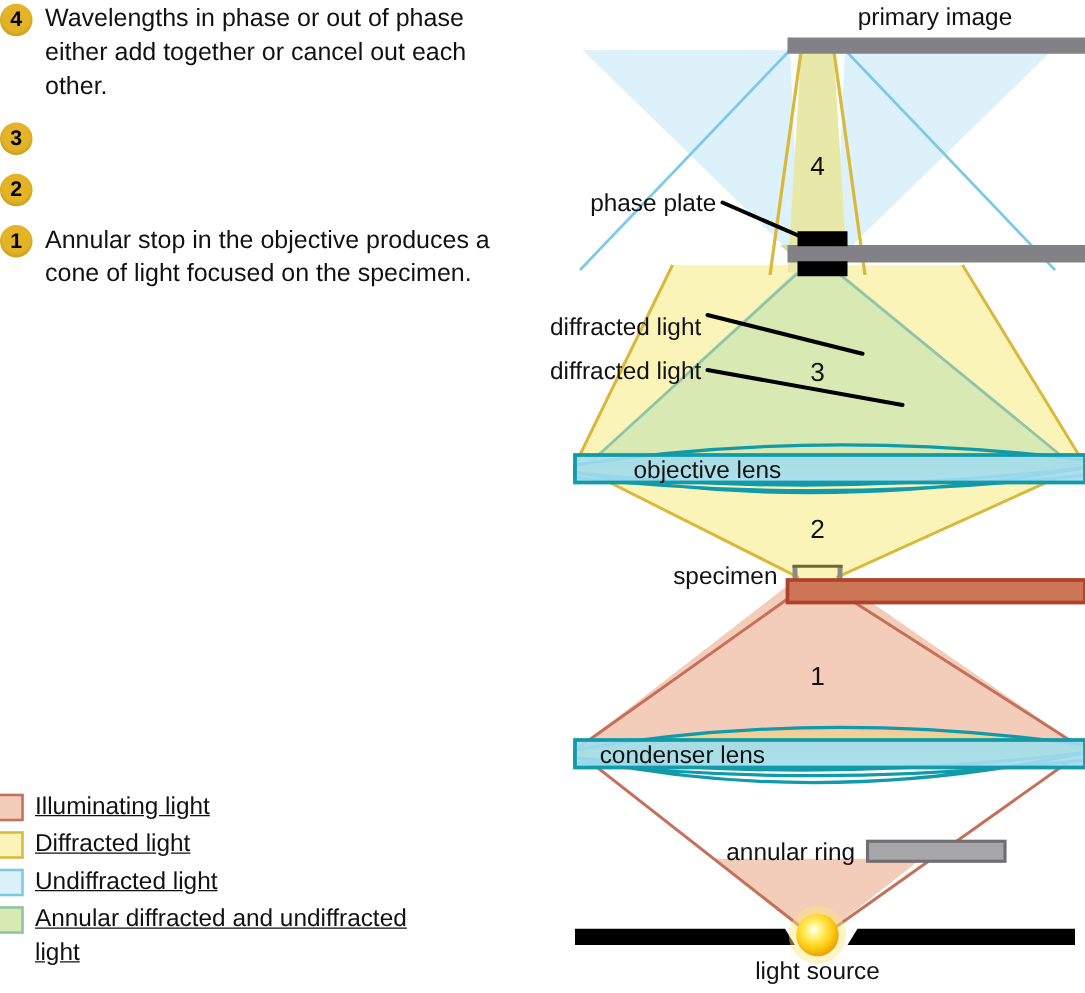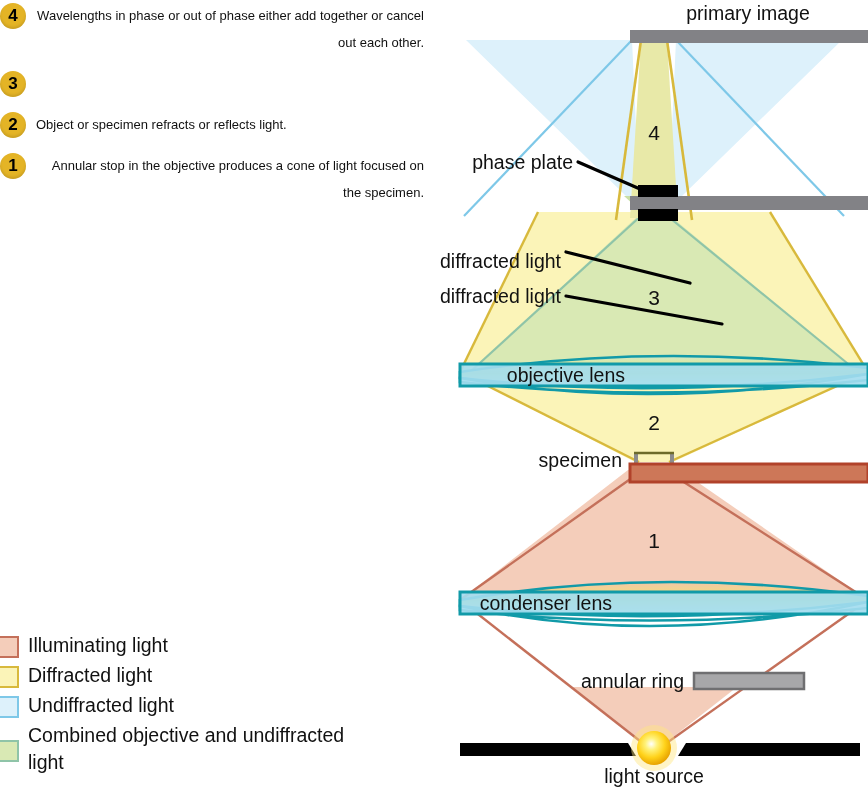--- a/index.html
+++ b/index.html
@@ -13,25 +13,25 @@
   
   .steps{position:absolute;left:0;top:0;width:440px;}
   .step{display:flex;align-items:flex-start;margin-bottom:14px;}
   .badge{
     flex:0 0 auto;width:26px;height:26px;border-radius:50%;
     background:#e4b426;color:#000;font-weight:bold;font-size:17px;
     display:flex;align-items:center;justify-content:center;
     margin-right:10px;margin-top:1px;
     box-shadow:inset 0 -2px 3px rgba(0,0,0,.12);
   }
-  .step-text{font-size:13px;line-height:27px;max-width:388px;text-align:right;}
+  .step-text{font-size:20px;line-height:27px;max-width:388px;}
 
   
   .legend{position:absolute;left:0;top:632px;width:400px;}
-  .legend-row{display:flex;align-items:center;margin-bottom:3px;}
+  .legend-row{display:flex;align-items:flex-start;margin-bottom:3px;text-decoration:underline;}
   .swatch{
     flex:0 0 auto;width:22px;height:22px;margin-right:9px;margin-top:3px;
     margin-left:-3px;border-width:2px;border-style:solid;box-sizing:border-box;
   }
   .legend-label{font-size:19.5px;line-height:27px;}
 
   
   .diagram{position:absolute;left:440px;top:0;width:428px;height:794px;}
   svg{display:block;}
   text{font-family:"Liberation Sans", sans-serif;}
@@ -47,21 +47,20 @@
   <div class="steps">
     <div class="step" style="margin-top:2px;">
       <div class="badge">4</div>
       <div class="step-text">Wavelengths in phase or out of phase either add together or cancel out each other.</div>
     </div>
     <div class="step" style="margin-top:12px;">
       <div class="badge">3</div>
     </div>
     <div class="step" style="margin-top:12px;">
       <div class="badge">2</div>
-      <div class="step-text">Object or specimen refracts or reflects light.</div>
     </div>
     <div class="step" style="margin-top:12px;">
       <div class="badge">1</div>
       <div class="step-text">Annular stop in the objective produces a cone of light focused on the specimen.</div>
     </div>
   </div>
 
   <div class="legend">
     <div class="legend-row">
       <div class="swatch" style="background:#f4cdba;border-color:#c4705a;"></div>
@@ -70,21 +69,21 @@
     <div class="legend-row">
       <div class="swatch" style="background:#fbf4b8;border-color:#d8b93c;"></div>
       <div class="legend-label">Diffracted light</div>
     </div>
     <div class="legend-row">
       <div class="swatch" style="background:#ddf1fb;border-color:#7ec8e8;"></div>
       <div class="legend-label">Undiffracted light</div>
     </div>
     <div class="legend-row">
       <div class="swatch" style="background:#d9e9b4;border-color:#8fc4a8;"></div>
-      <div class="legend-label" style="max-width:320px;">Combined objective and undiffracted light</div>
+      <div class="legend-label" style="max-width:320px;">Annular diffracted and undiffracted light</div>
     </div>
   </div>
 
   <div class="diagram">
     <svg width="428" height="794" viewBox="0 0 428 794" xmlns="http://www.w3.org/2000/svg">
       <defs>
         <radialGradient id="bulbGrad" cx="42%" cy="38%" r="62%">
           <stop offset="0%" stop-color="#ffffff"></stop>
           <stop offset="28%" stop-color="#fff27a"></stop>
           <stop offset="65%" stop-color="#ffd21a"></stop>

